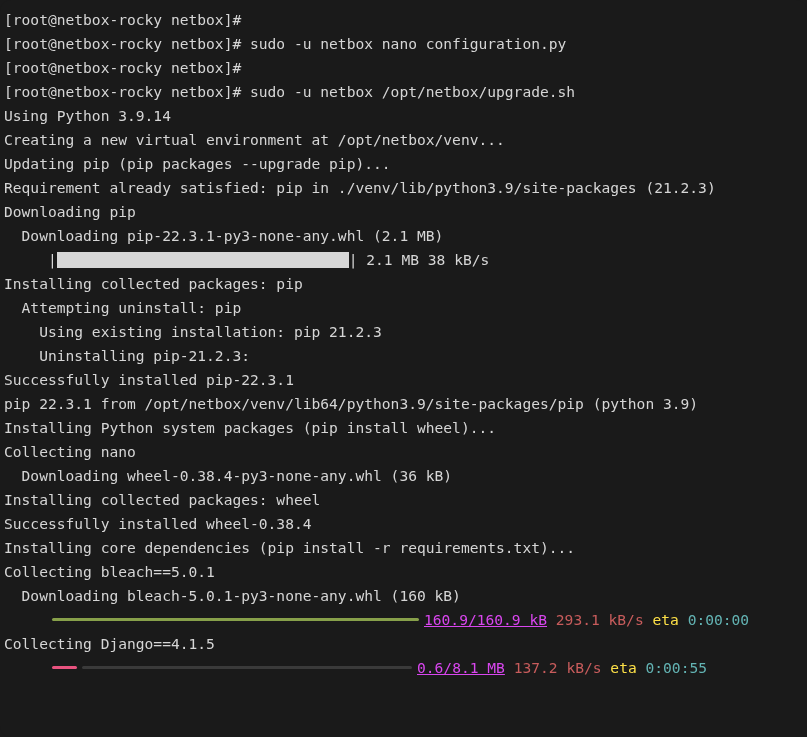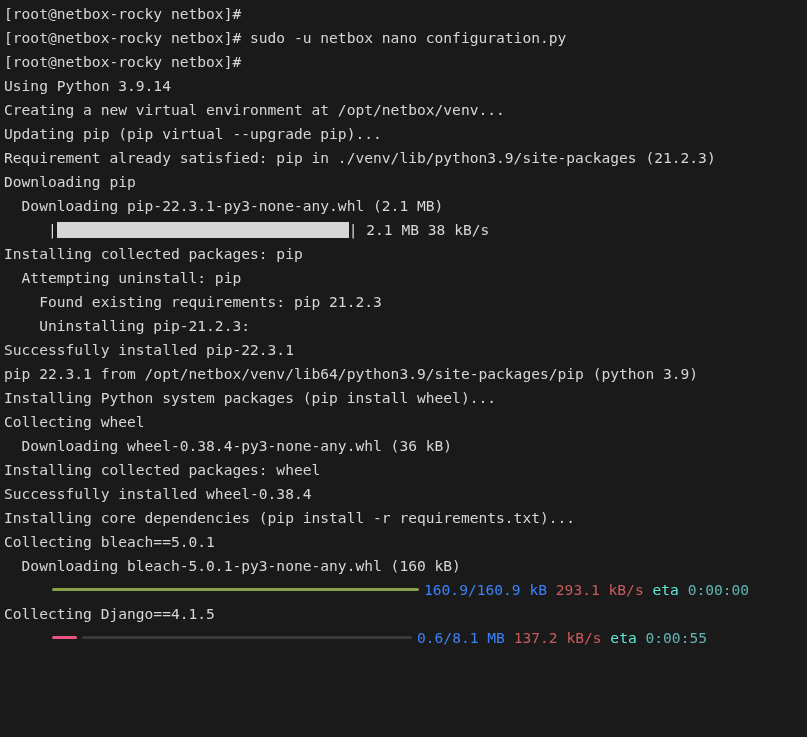--- a/index.html
+++ b/index.html
@@ -12,38 +12,38 @@
     position: relative;
     width: 807px;
     height: 737px;
     background: #1a1a1a;
     color: #d6d6d6;
     font-family: "DejaVu Sans Mono", "Liberation Mono", monospace;
     font-size: 14.6px;
     line-height: 24px;
     overflow: hidden;
     box-sizing: border-box;
-    padding: 2px 0 0 4px;
+    padding: 8px 0 0 4px;
     border-radius: 11px;
     -webkit-font-smoothing: antialiased;
   }
   .line {
     height: 24px;
     white-space: pre;
     display: block;
     letter-spacing: 0;
   }
   .line > span { white-space: pre; }
 
   
   .c-default { color: #d6d6d6; }
-  .c-green   { color: #3b82f6; }
+  .c-green   { color: #d946ef; text-decoration: underline; }
   .c-red     { color: #c85c5c; }
   .c-cyan    { color: #63b3b3; }
-  .c-white   { color: #5eead4; text-align: center; }
+  .c-white   { color: #fde047; text-align: center; }
 
   
   .bar-legacy {
     display: inline-block;
     vertical-align: middle;
     height: 16px;
     background: #d6d6d6;
     position: relative;
     top: -1px;
   }
@@ -65,51 +65,52 @@
 <body>
 
 <div id="terminal">
 
   <div class="line"><span class="c-default">[root@netbox-rocky netbox]# </span></div>
 
   <div class="line"><span class="c-default">[root@netbox-rocky netbox]# sudo -u netbox nano configuration.py</span></div>
 
   <div class="line"><span class="c-default">[root@netbox-rocky netbox]# </span></div>
 
+  <div class="line"><span class="c-default">[root@netbox-rocky netbox]# sudo -u netbox /opt/netbox/upgrade.sh</span></div>
 
   <div class="line"><span class="c-default">Using Python 3.9.14</span></div>
 
   <div class="line"><span class="c-default">Creating a new virtual environment at /opt/netbox/venv...</span></div>
 
-  <div class="line"><span class="c-default">Updating pip (pip virtual --upgrade pip)...</span></div>
+  <div class="line"><span class="c-default">Updating pip (pip packages --upgrade pip)...</span></div>
 
   <div class="line"><span class="c-default">Requirement already satisfied: pip in ./venv/lib/python3.9/site-packages (21.2.3)</span></div>
 
   <div class="line"><span class="c-default">Downloading pip</span></div>
 
   <div class="line"><span class="c-default">  Downloading pip-22.3.1-py3-none-any.whl (2.1 MB)</span></div>
 
   <div class="line"><span class="c-default">     |</span><span class="bar-legacy" style="width:292px"></span><span class="c-default">| 2.1 MB 38 kB/s</span></div>
 
   <div class="line"><span class="c-default">Installing collected packages: pip</span></div>
 
   <div class="line"><span class="c-default">  Attempting uninstall: pip</span></div>
 
-  <div class="line"><span class="c-default">    Found existing requirements: pip 21.2.3</span></div>
+  <div class="line"><span class="c-default">    Using existing installation: pip 21.2.3</span></div>
 
   <div class="line"><span class="c-default">    Uninstalling pip-21.2.3:</span></div>
 
 
   <div class="line"><span class="c-default">Successfully installed pip-22.3.1</span></div>
 
   <div class="line"><span class="c-default">pip 22.3.1 from /opt/netbox/venv/lib64/python3.9/site-packages/pip (python 3.9)</span></div>
 
   <div class="line"><span class="c-default">Installing Python system packages (pip install wheel)...</span></div>
 
-  <div class="line"><span class="c-default">Collecting wheel</span></div>
+  <div class="line"><span class="c-default">Collecting nano</span></div>
 
   <div class="line"><span class="c-default">  Downloading wheel-0.38.4-py3-none-any.whl (36 kB)</span></div>
 
   <div class="line"><span class="c-default">Installing collected packages: wheel</span></div>
 
   <div class="line"><span class="c-default">Successfully installed wheel-0.38.4</span></div>
 
   <div class="line"><span class="c-default">Installing core dependencies (pip install -r requirements.txt)...</span></div>
 
   <div class="line"><span class="c-default">Collecting bleach==5.0.1</span></div>

